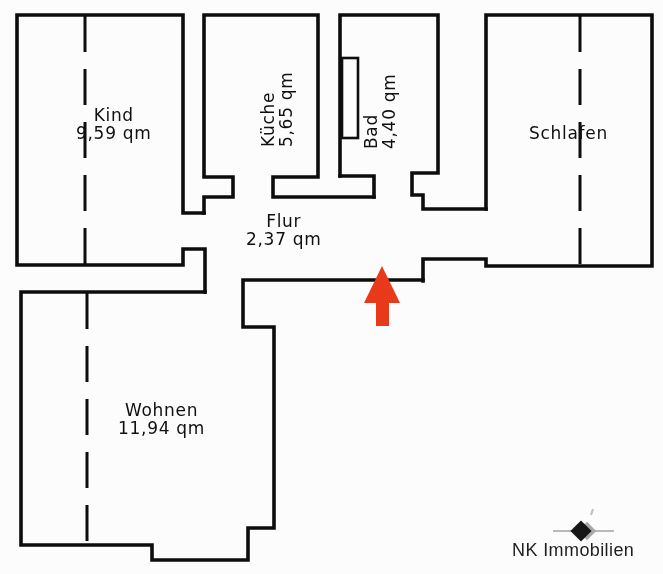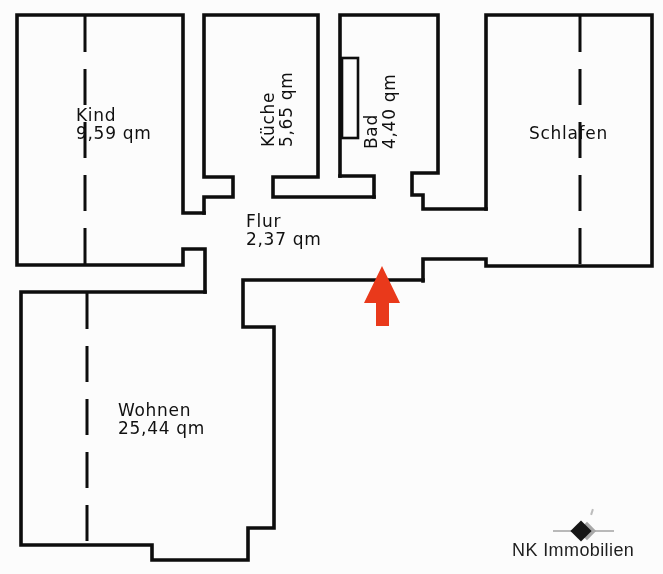--- a/index.html
+++ b/index.html
@@ -3,21 +3,21 @@
 <meta charset="utf-8">
 <style>
   html,body{margin:0;padding:0;}
   body{background:#ffffff;font-family:"DejaVu Sans",sans-serif;}
   .stage{
     position:relative;width:663px;height:574px;overflow:hidden;
     background:#fcfcfc;
   }
   .room-label{
     position:absolute;color:#101010;font-size:17px;line-height:18px;
-    letter-spacing:0.7px;white-space:nowrap;font-family:"DejaVu Sans",sans-serif;
+    letter-spacing:0.7px;white-space:nowrap;font-family:"DejaVu Sans",sans-serif;text-align:center;
   }
   .room-label .l2{display:block;}
   .rot{transform:rotate(-90deg);transform-origin:50% 50%;text-align:left;}
   .logo-text{
     position:absolute;left:512px;top:540px;width:140px;text-align:left;
     font-size:18px;color:#1e1e1e;letter-spacing:0.4px;
     font-family:"Liberation Sans",sans-serif;
   }
   svg{position:absolute;left:0;top:0;}
 </style>
@@ -73,21 +73,21 @@
     <span>Schlafen</span>
   </div>
 
   <div class="room-label" style="left:246px;top:212px;">
     <span>Flur</span>
     <span class="l2">2,37 qm</span>
   </div>
 
   <div class="room-label" style="left:118px;top:401px;">
     <span>Wohnen</span>
-    <span class="l2">25,44 qm</span>
+    <span class="l2">11,94 qm</span>
   </div>
 
   <svg width="80" height="42" viewBox="0 0 80 42" style="left:546px;top:505px;">
     <line x1="7" y1="26" x2="68" y2="26" stroke="#b9b9b9" stroke-width="2"></line>
     <rect x="34.5" y="19.5" width="13" height="13" transform="rotate(45 41 26)" fill="#a8a8a8"></rect>
     <rect x="27.5" y="18.5" width="15" height="15" transform="rotate(45 35 26)" fill="#161616"></rect>
     <rect x="45" y="4" width="2" height="6" transform="rotate(18 46 7)" fill="#bcbcbc"></rect>
   </svg>
   <div class="logo-text">NK Immobilien</div>
 

